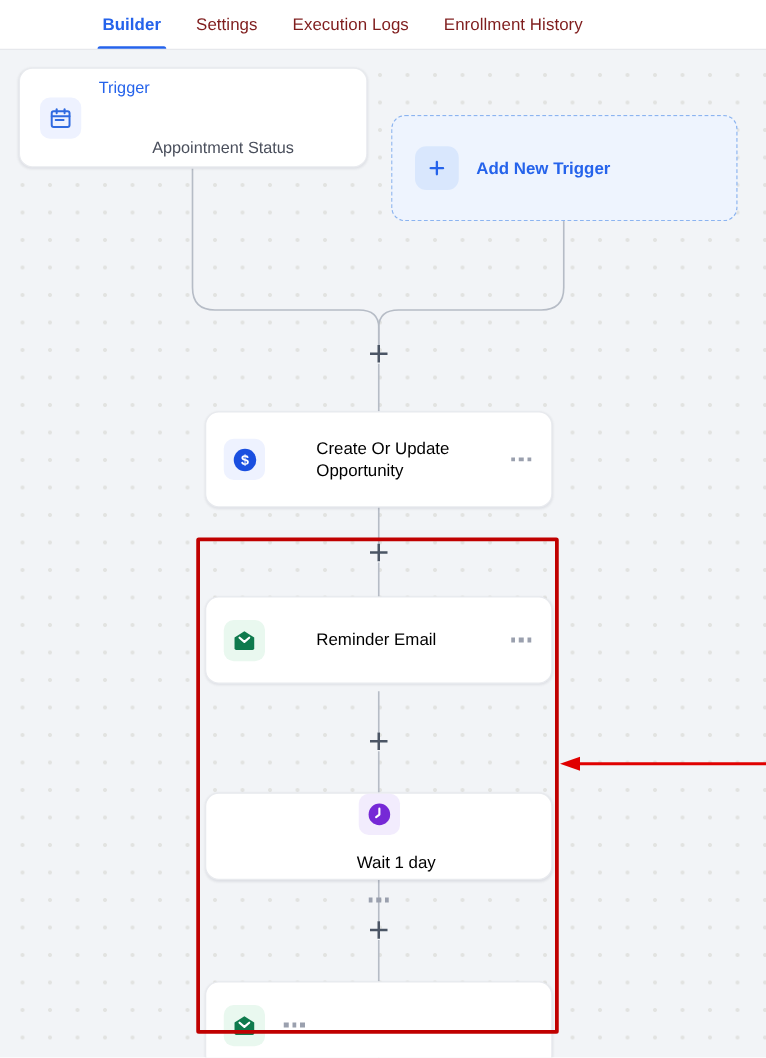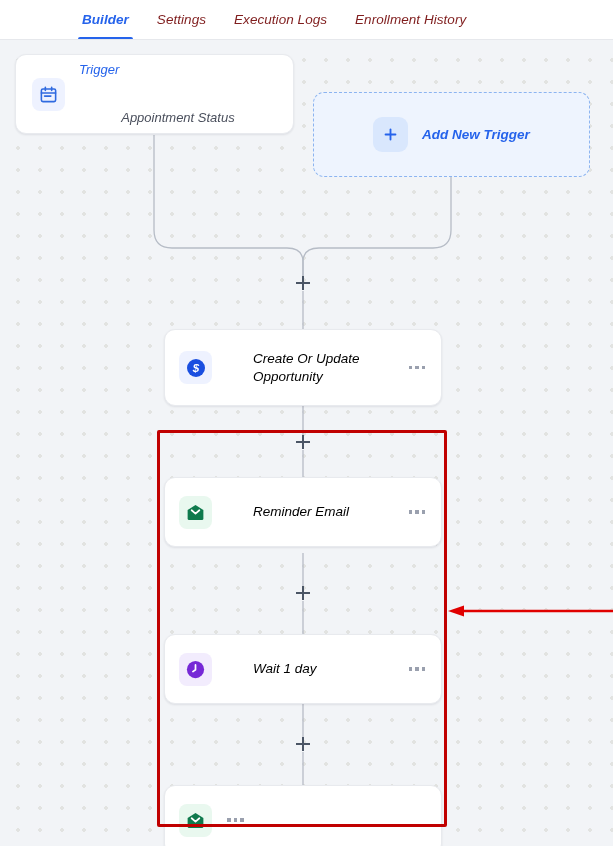--- a/index.html
+++ b/index.html
@@ -10,21 +10,20 @@
     overflow: hidden;
     font-family: "Liberation Sans", sans-serif;
     background: #ffffff;
   }
 
   #app {
     position: relative;
     width: 613px;
     height: 846px;
     overflow: hidden;
-    font-style: italic;
   }
 
   
   .tabbar {
     position: absolute;
     top: 0; left: 0;
     width: 613px;
     height: 40px;
     background: #ffffff;
     border-bottom: 1px solid #e6e8ec;
@@ -127,21 +126,20 @@
     width: 277px; height: 85px;
     background: #eef4fe;
     border: 1.6px dashed #8cb4f0;
     border-radius: 11px;
     display: flex;
     align-items: center;
     padding: 0 18px;
     gap: 14px;
     z-index: 3;
     cursor: pointer;
-    justify-content: center;
   }
   .add-tile {
     width: 35px; height: 35px;
     border-radius: 9px;
     background: #d9e7fd;
     display: flex; align-items: center; justify-content: center;
     flex: 0 0 auto;
   }
   .add-label {
     font-size: 13.5px;
@@ -170,21 +168,21 @@
     cursor: pointer;
   }
   .dots i {
     display: block;
     width: 3.5px; height: 3.5px;
     background: #9aa0ae;
   }
 
   #node-opportunity { top: 289px; height: 77px; }
   #node-reminder    { top: 437px; height: 70px; }
-  #node-wait        { top: 594px; height: 70px; }
+  #node-wait        { top: 594px; height: 70px; flex-direction: column; }
   #node-second      { top: 745px; height: 70px; }
 
   
   .plus {
     position: absolute;
     left: 296px;
     width: 14px; height: 14px;
     z-index: 4;
     cursor: pointer;
   }

